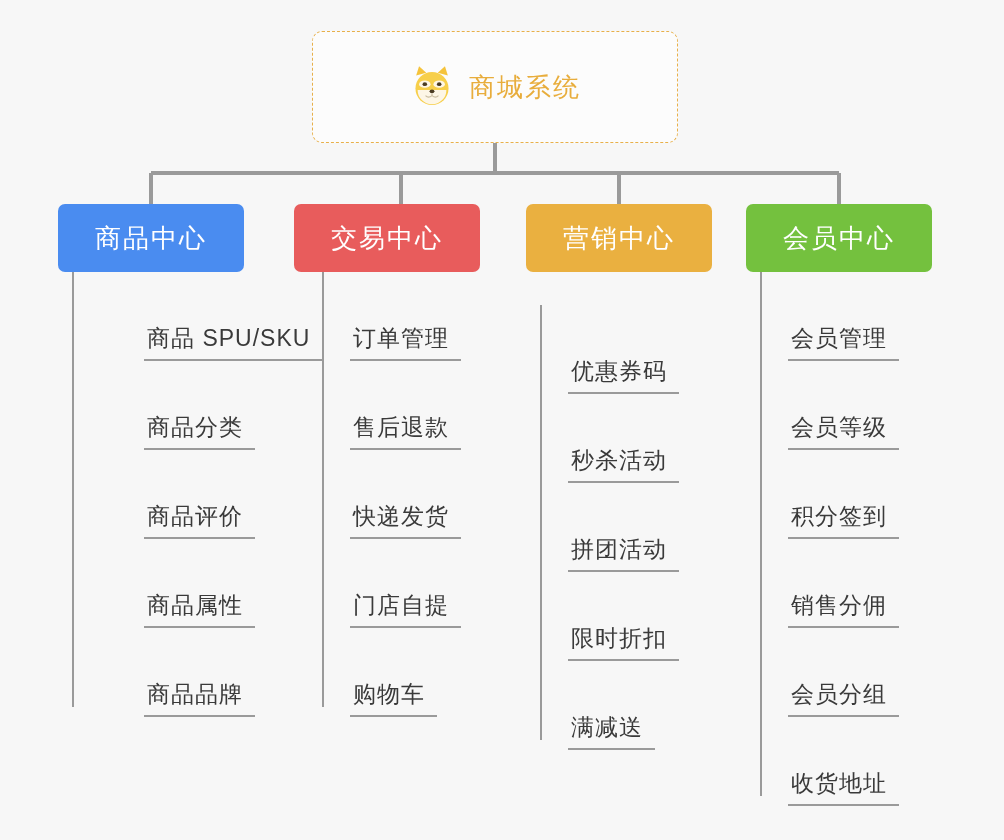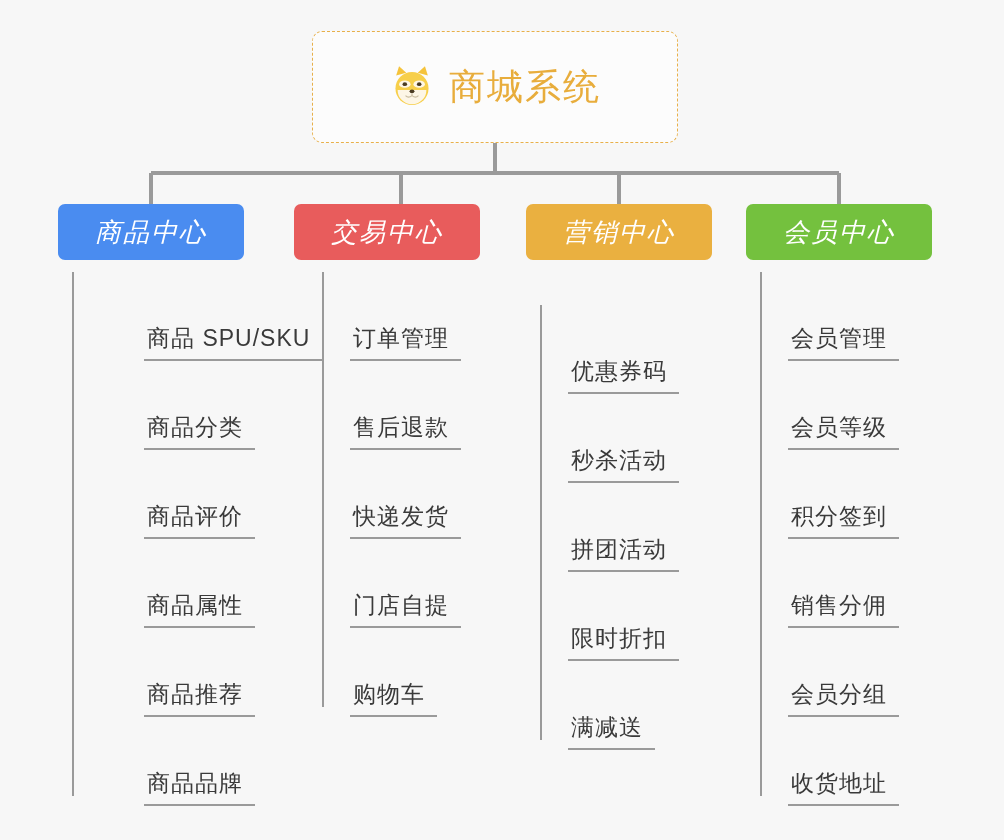--- a/index.html
+++ b/index.html
@@ -49,42 +49,41 @@
     justify-content: center;
     gap: 14px;
   }
   #root-node .root-icon {
     width: 46px;
     height: 46px;
     flex: 0 0 auto;
     display: block;
   }
   #root-node .root-title {
-    font-size: 36px;
+    font-size: 26px;
     line-height: 1;
     color: #e8ad3c;
     letter-spacing: 2px;
     white-space: nowrap;
   }
 
   
   .branch-head {
     position: absolute;
     top: 204px;
-    height: 56px;
+    height: 68px;
     box-sizing: border-box;
     border-radius: 7px;
     display: flex;
     align-items: center;
     justify-content: center;
     color: #ffffff;
     font-size: 26px;
     letter-spacing: 2px;
     white-space: nowrap;
-    font-style: italic;
   }
   .branch-head.b0 { left: 58px;  width: 186px; background: #4a8cf0; }
   .branch-head.b1 { left: 294px; width: 186px; background: #e85c5c; }
   .branch-head.b2 { left: 526px; width: 186px; background: #eab040; }
   .branch-head.b3 { left: 746px; width: 186px; background: #74c13e; }
 
   
   .leaf-col {
     position: absolute;
     top: 272px;
@@ -184,23 +183,20 @@
     <div class="leaf-item">
         <span class="leaf-label">商品分类</span>
       </div>
     <div class="leaf-item">
         <span class="leaf-label">商品评价</span>
       </div>
     <div class="leaf-item">
         <span class="leaf-label">商品属性</span>
       </div>
     <div class="leaf-item">
-        <span class="leaf-label">商品推荐</span>
-      </div>
-    <div class="leaf-item">
         <span class="leaf-label">商品品牌</span>
       </div>
   </div>
 
   <div class="leaf-col c1">
     <div class="leaf-item">
         <span class="leaf-label">订单管理</span>
       </div>
     <div class="leaf-item">
         <span class="leaf-label">售后退款</span>

